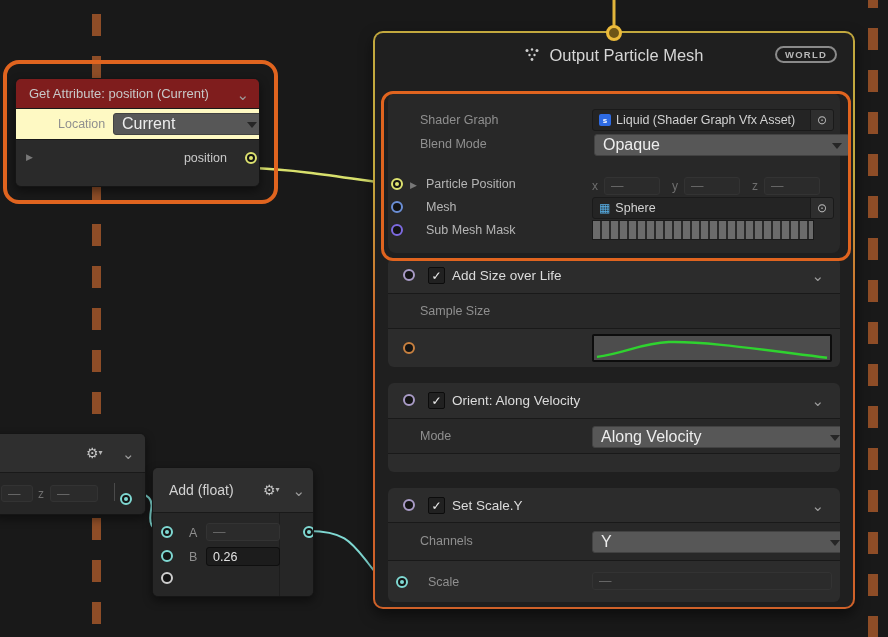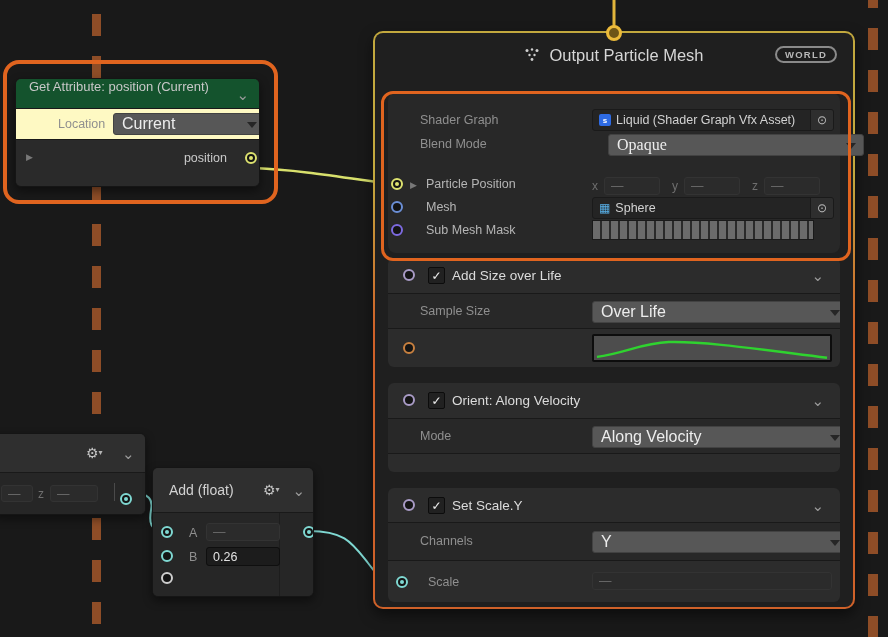--- a/index.html
+++ b/index.html
@@ -94,21 +94,21 @@
   <div class="dash-col right"></div>
 
   <svg class="wires" width="888" height="637">
     <path d="M614,0 L614,26" stroke="#e2b53b" stroke-width="3" fill="none"></path>
     <path d="M252,168 C300,170 340,177 391,184" stroke="#d8e06c" stroke-width="2.5" fill="none"></path>
     <path d="M131,493 C150,493 153,500 151,510 C149,522 150,531 164,531" stroke="#7fd8d2" stroke-width="2" fill="none"></path>
     <path d="M309,531 C345,531 352,543 368,563 C382,581 384,586 398,586" stroke="#7fd8d2" stroke-width="2" fill="none"></path>
   </svg>
 
   <div class="node" style="left:15px;top:78px;width:243px;height:107px;background:#262626;">
-    <div class="nrow" style="height:29px;background:#14532d;display:flex;">
+    <div class="nrow" style="height:29px;background:#7f1d1d;display:flex;align-items:center;">
       <span style="margin-left:13px;color:#c8c8c8;font-size:13px;">Get Attribute: position (Current)</span>
       <span class="chev" style="right:10px;top:8px;">⌄</span>
     </div>
     <div class="sep"></div>
     <div class="nrow" style="height:30px;background:#fef9c3;text-decoration:underline;">
       <span class="lbl" style="position:absolute;left:42px;top:8px;">Location</span>
       <div class="dd" style="left:97px;top:4px;width:134px;">
         <span>Current</span>
         <span class="dd-arrow"></span>
       </div>
@@ -144,21 +144,21 @@
         <span class="lbl" style="position:absolute;left:32px;top:20px;">Shader Graph</span>
         <div class="objfield" style="left:204px;top:16px;width:240px;height:20px;">
           <span class="obj-main">
             <span class="sgicon">s</span>
             <span>Liquid (Shader Graph Vfx Asset)</span>
           </span>
           <span class="obj-picker">⊙</span>
         </div>
 
         <span class="lbl" style="position:absolute;left:32px;top:44px;">Blend Mode</span>
-        <div class="dd" style="left:220px;top:41px;width:238px;font-family:Liberation Serif, serif;">
+        <div class="dd" style="left:206px;top:41px;width:238px;">
           <span>Opaque</span>
           <span class="dd-arrow"></span>
         </div>
 
         <span class="port connected p-yellow" style="left:3px;top:85px;"></span>
         <span class="expander" style="left:22px;top:88px;">▶</span>
         <span class="lbl-light" style="position:absolute;left:38px;top:84px;">Particle Position</span>
         <div class="mini" style="left:204px;top:84px;">
           <span class="axis">x</span>
           <span class="field dim">—</span>
@@ -190,24 +190,20 @@
       <div class="block" style="top:225px;height:109px;">
         <div class="nrow" style="height:35px;">
           <span class="port p-lav" style="left:15px;top:11px;"></span>
           <span class="checkbox" style="left:40px;top:9px;">✓</span>
           <span class="block-title" style="position:absolute;left:64px;top:10px;">Add Size over Life</span>
           <span class="chev" style="right:16px;top:10px;">⌄</span>
         </div>
         <div class="sep"></div>
         <div class="nrow subrow" style="height:34px;">
           <span class="lbl" style="position:absolute;left:32px;top:10px;">Sample Size</span>
-          <div class="dd" style="left:204px;top:7px;width:238px;">
-            <span>Over Life</span>
-            <span class="dd-arrow"></span>
-          </div>
         </div>
         <div class="sep"></div>
         <div class="nrow" style="height:38px;">
           <span class="port p-orangep" style="left:15px;top:13px;"></span>
           <span class="lbl" style="position:absolute;left:40px;top:12px;margin-top:38px;">Size</span>
           <div class="curvebox" style="left:204px;top:5px;width:236px;height:24px;">
             <svg width="236" height="24" viewBox="0 0 240 24">
               <path stroke="#2fd32f" stroke-width="2.5" fill="none" d="M3,21 C30,18 48,7 76,6 C112,5 165,13 237,22"></path>
             </svg>
           </div>

